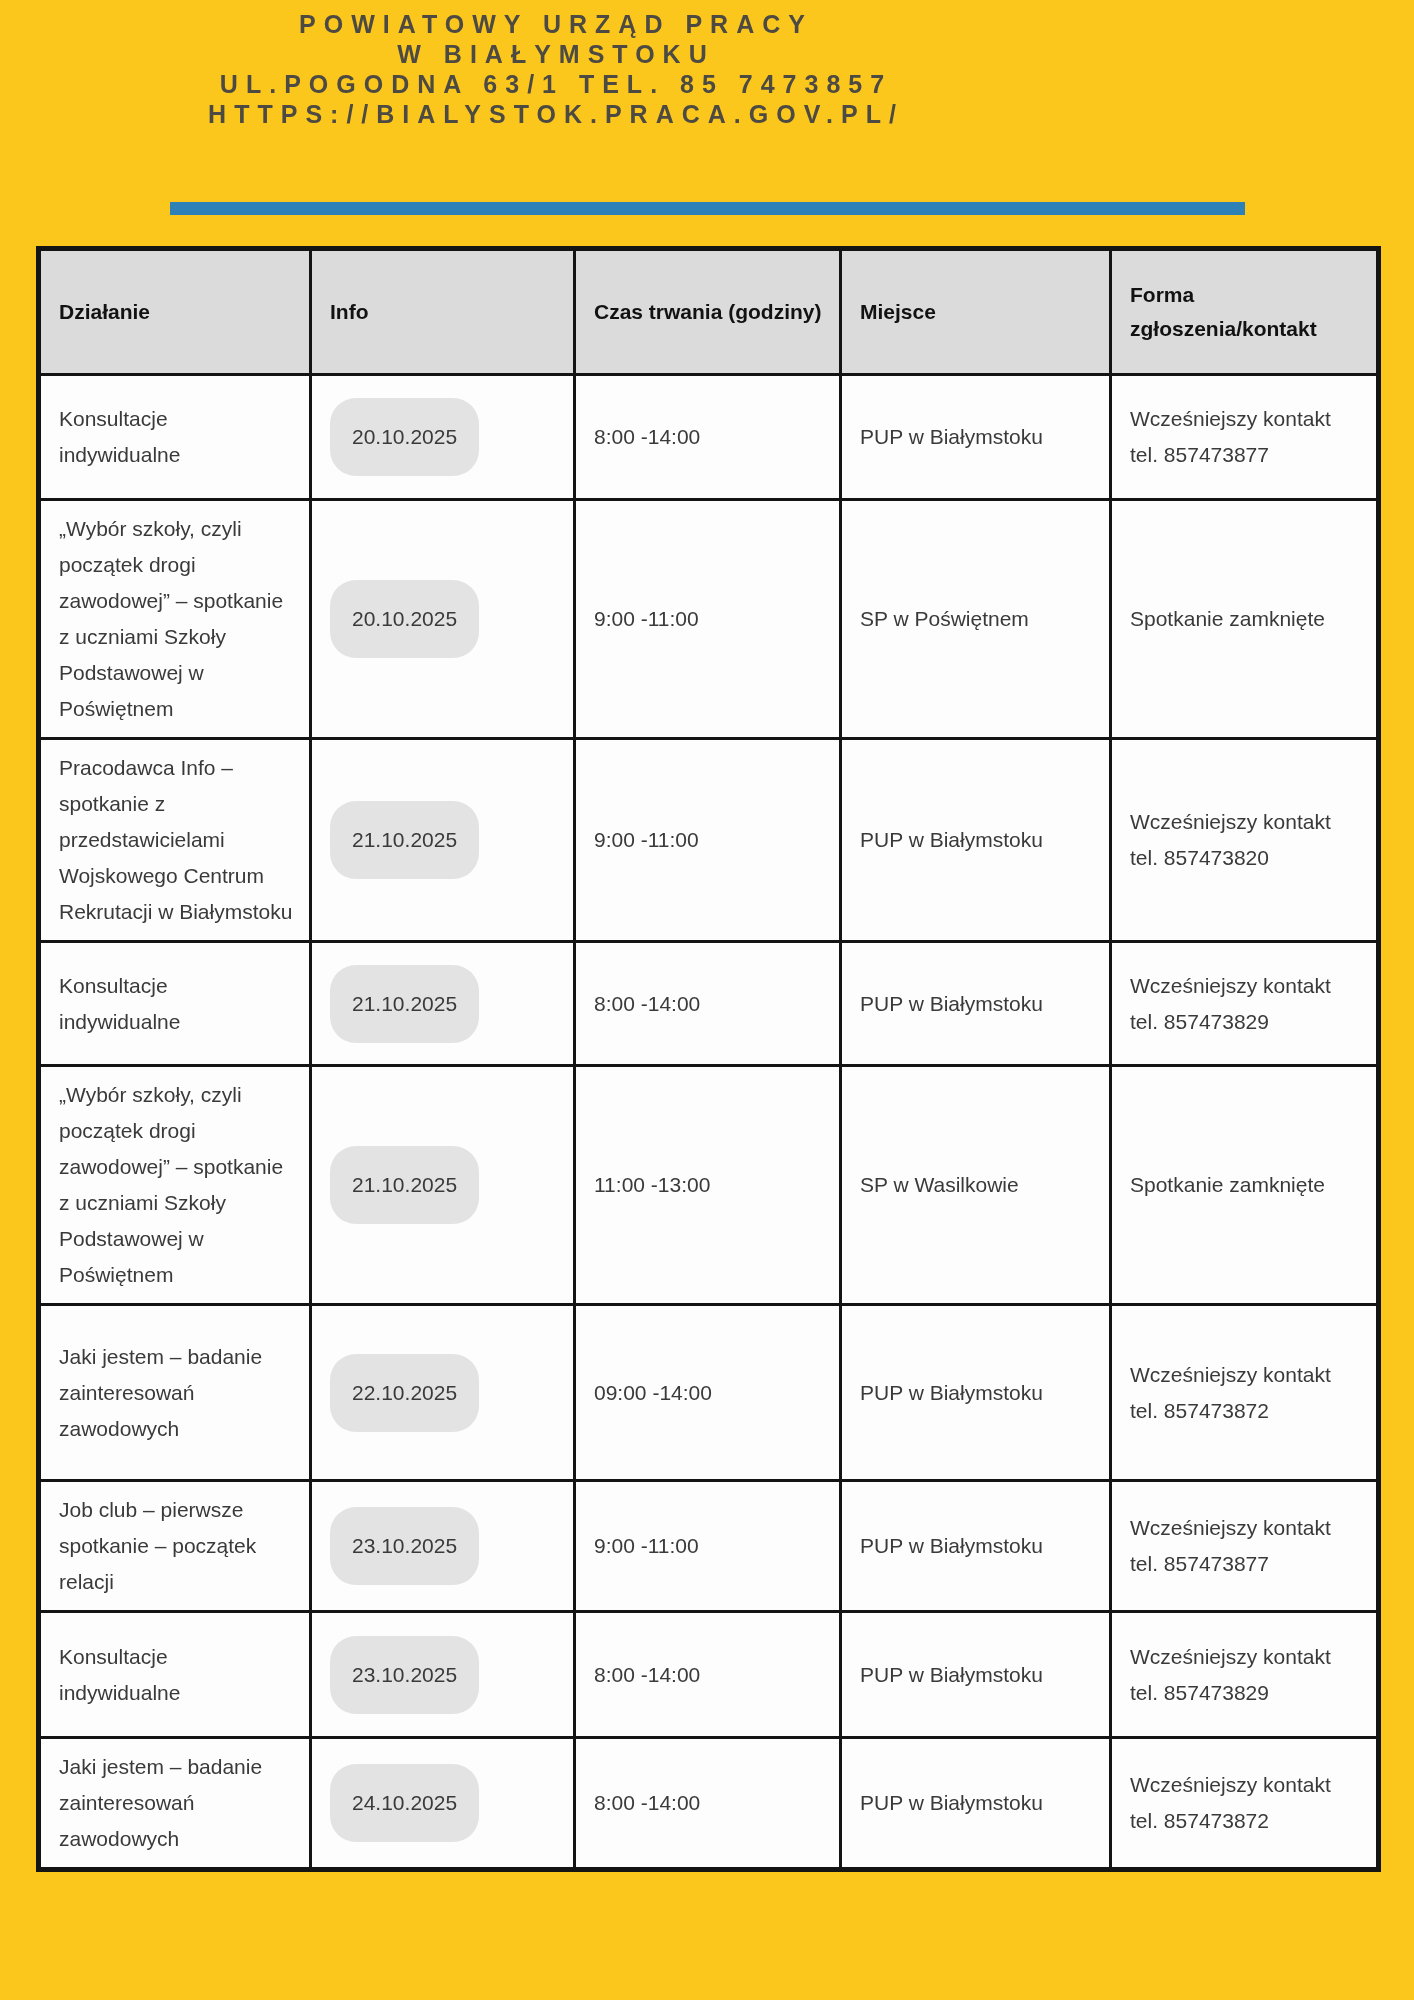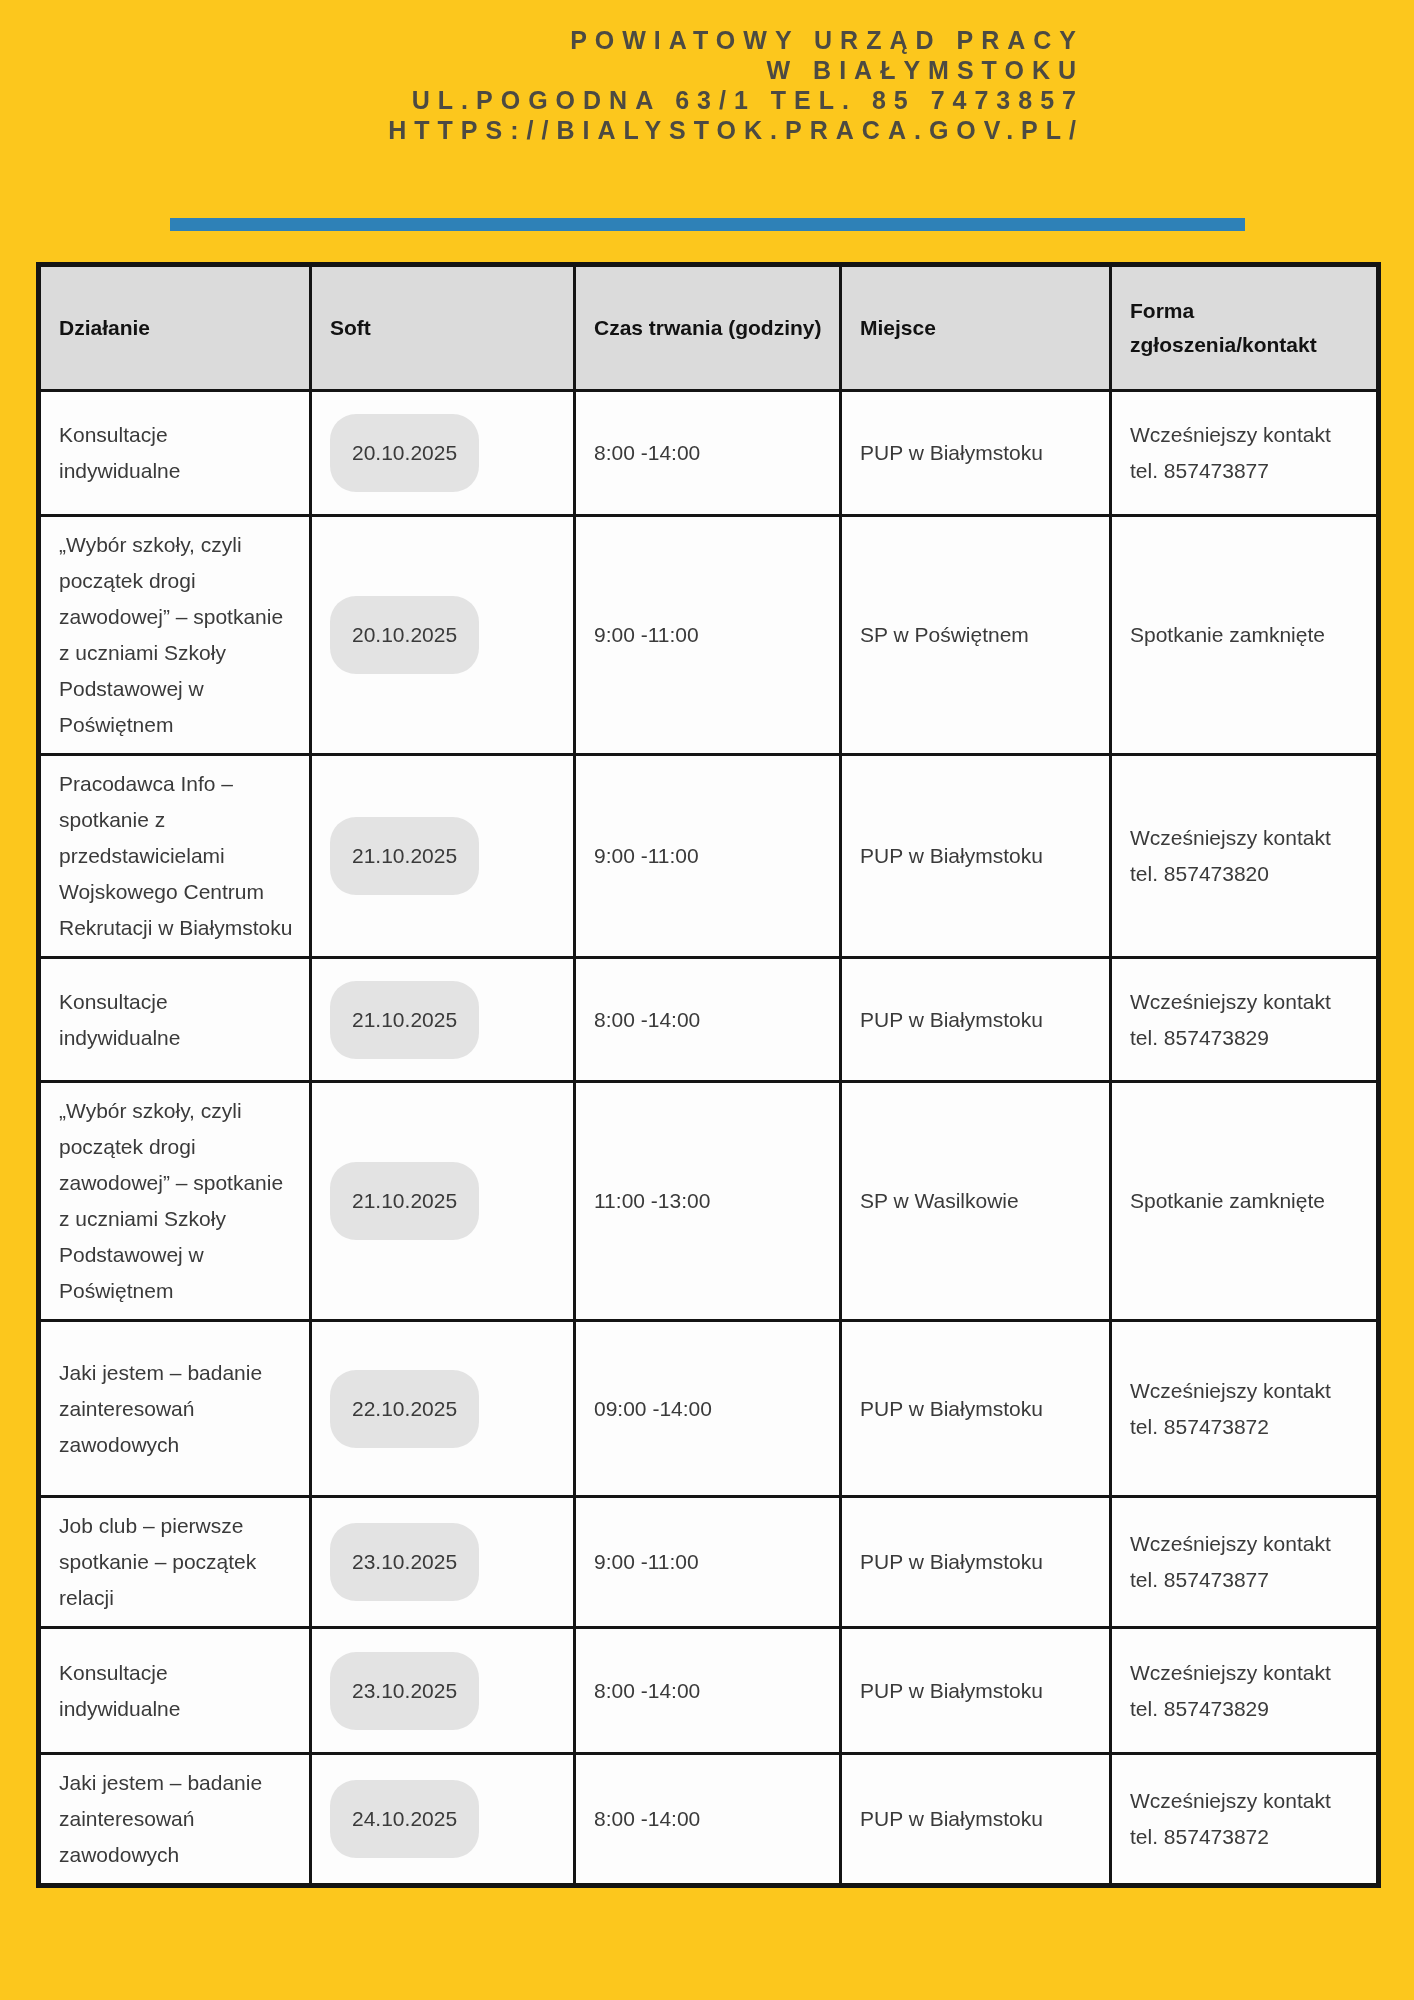--- a/index.html
+++ b/index.html
@@ -11,24 +11,24 @@
     background: #fcc71d;
     font-family: "Liberation Sans", sans-serif;
   }
   .page {
     position: relative;
     width: 1414px;
     height: 2000px;
     background: #fcc71d;
   }
   .banner {
-    padding-top: 25px;
+    padding-top: 9px;
     margin-left: 28px;
     width: 1056px;
-    text-align: right;
+    text-align: center;
     color: #4c4a42;
     font-weight: bold;
     font-size: 25px;
     line-height: 30px;
     letter-spacing: 8px;
     white-space: nowrap;
   }
   .accent-bar {
     margin-top: 73px;
     margin-left: 170px;
@@ -104,21 +104,21 @@
     <colgroup>
       <col style="width:272px">
       <col style="width:264px">
       <col style="width:266px">
       <col style="width:270px">
       <col style="width:268px">
     </colgroup>
     <thead>
       <tr>
         <th>Działanie</th>
-        <th>Soft</th>
+        <th>Info</th>
         <th>Czas trwania (godziny)</th>
         <th>Miejsce</th>
         <th>Forma zgłoszenia/kontakt</th>
       </tr>
     </thead>
     <tbody>
       <tr>
         <td>Konsultacje indywidualne</td>
         <td><span class="pill">20.10.2025</span></td>
         <td>8:00 -14:00</td>

